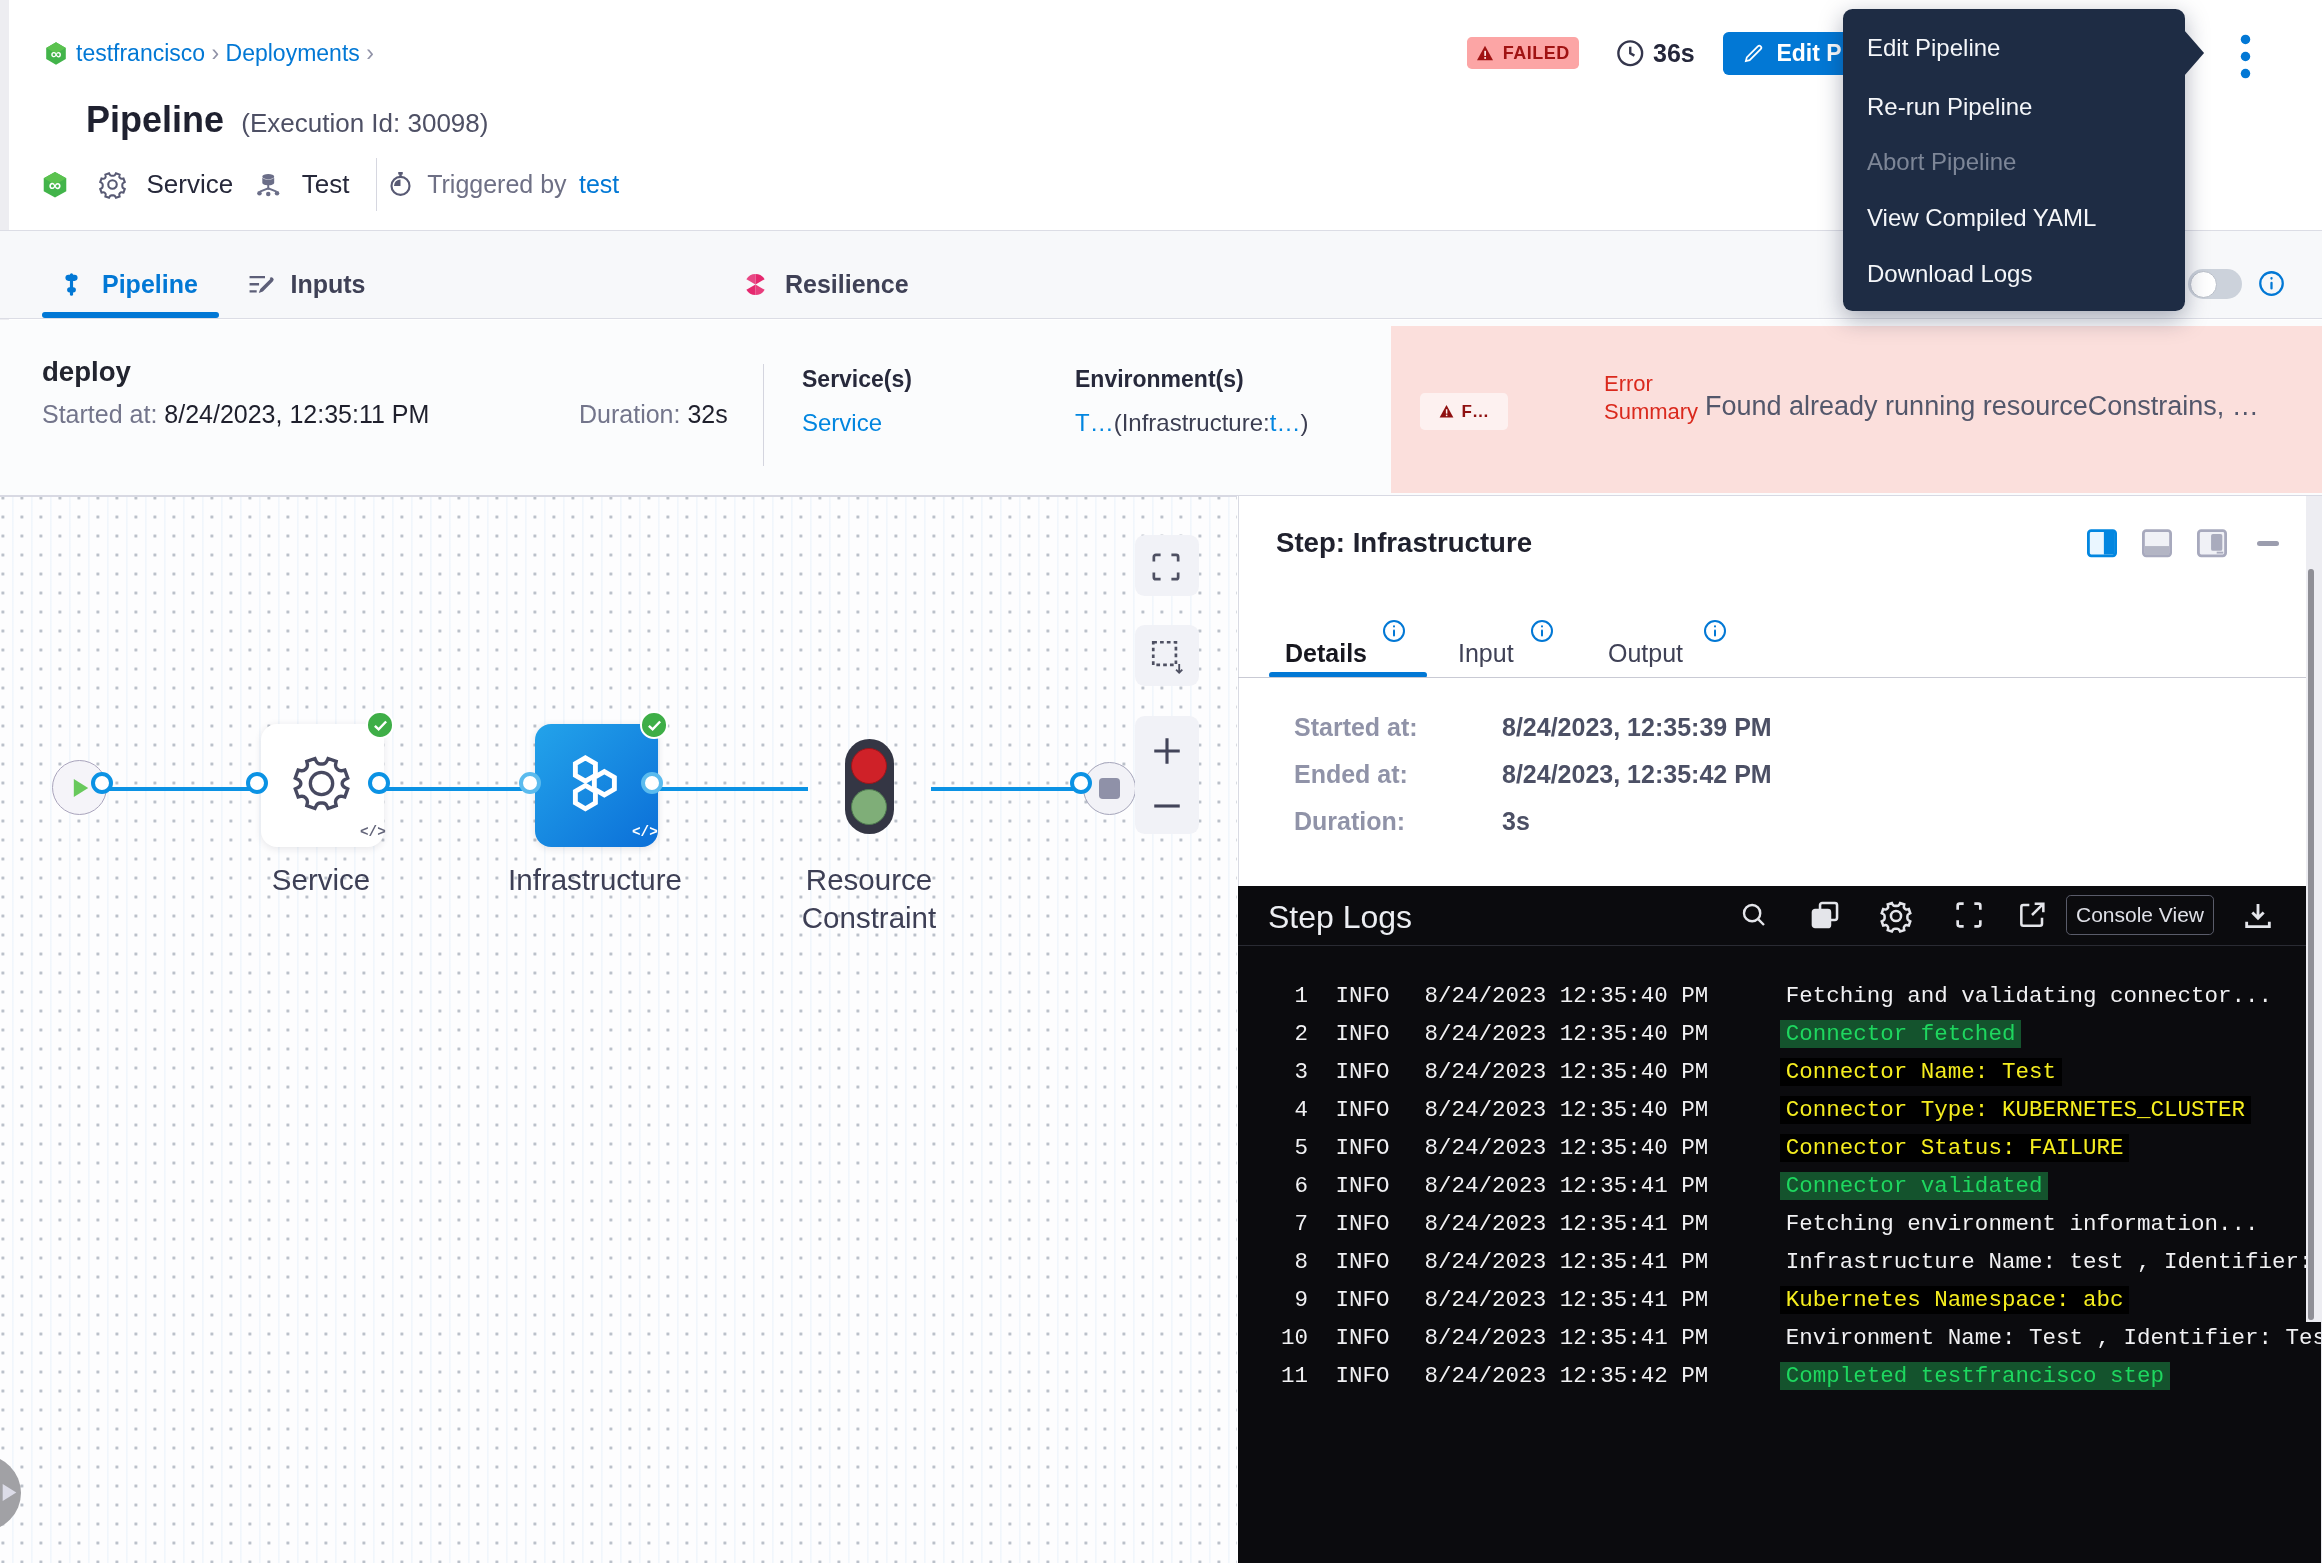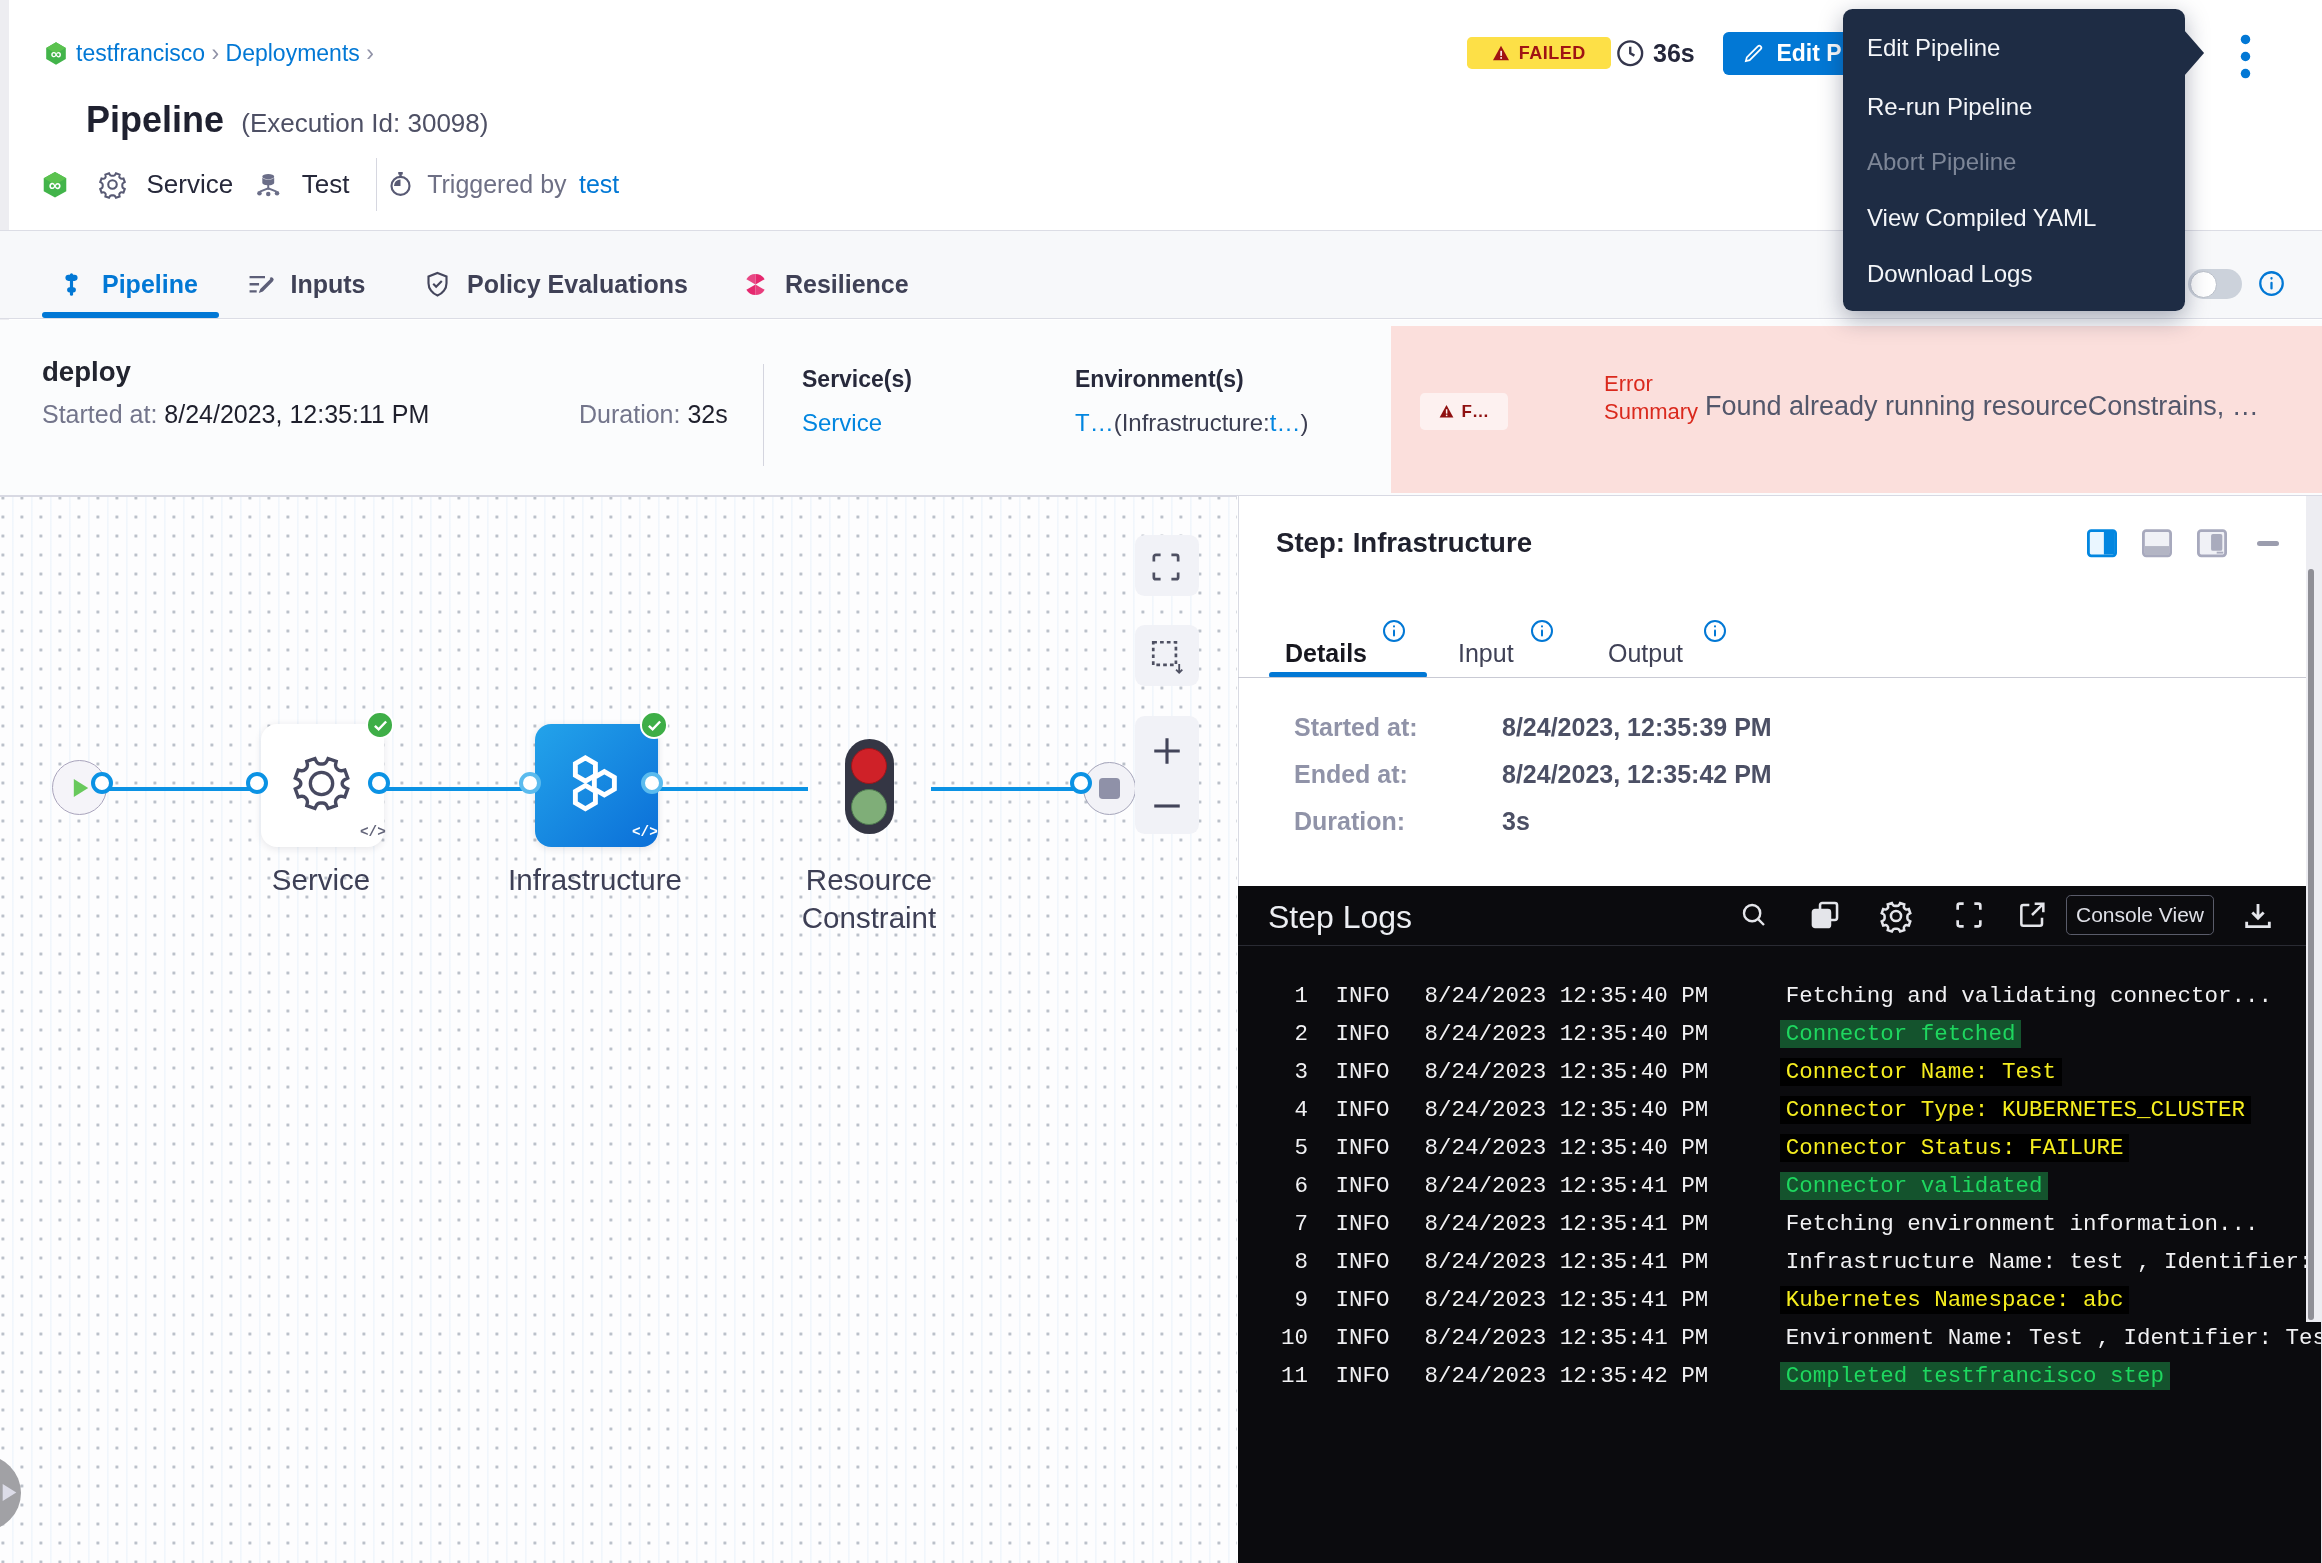--- a/index.html
+++ b/index.html
@@ -92,21 +92,21 @@
   <span style="display:inline-block;width:1px;height:53px;background:#d6d7e0;margin:0 9.5px 0 27px"></span>
   <svg width="27" height="28.5" viewBox="0 0 24 24" fill="none" stroke="#585a74" stroke-width="1.9" style="margin-right:13.3px">
         <circle cx="12" cy="13.5" r="8"></circle>
         <path d="M10 2.2h4M12 2.2v3.3" stroke-width="2.2"></path>
         <path d="M12 13.5 V7.7 A5.8 5.8 0 0 0 6.2 13.5 Z" fill="#585a74" stroke="none"></path>
       </svg>
   <span style="font-size:25px;color:#6e7085;margin-right:12.4px">Triggered by</span>
   <span style="font-size:25px;color:#0278d5;">test</span>
 </div>
 
-<div class="abs" style="left:1467px;top:37px;width:144px;height:32px;background:#fde047;border-radius:4.8px;display:flex;align-items:center;justify-content:center;">
+<div class="abs" style="left:1467px;top:37px;width:112px;height:32px;background:#fca5a5;border-radius:4.8px;display:flex;align-items:center;justify-content:center;">
   <svg width="18" height="16" viewBox="0 0 24 22" style="margin-right:8.6px">
         <path d="M12 1 L23 21 H1 Z" fill="#a01313"></path>
         <rect x="11" y="8" width="2.4" height="7" fill="#fbe5e3"></rect>
         <rect x="11" y="16.6" width="2.4" height="2.4" fill="#fbe5e3"></rect>
       </svg>
   <span style="font-size:18px;font-weight:bold;color:#a01313;letter-spacing:0.5px">FAILED</span>
 </div>
 <svg class="abs" style="left:1616px;top:39px" width="28.5" height="28.5" viewBox="0 0 24 24" fill="none" stroke="#34364c" stroke-width="2">
       <circle cx="12" cy="12" r="10"></circle>
       <path d="M12 6.5V12l3.5 2"></path>
@@ -123,25 +123,20 @@
   <svg width="27" height="27" viewBox="0 0 24 24" fill="#0278d5" style="margin-right:17px">
         <rect x="10.6" y="2" width="2.8" height="20" rx="1.4"></rect>
         <rect x="6.6" y="3.4" width="10.8" height="5.4" rx="2.7"></rect>
         <rect x="8.1" y="14.4" width="7.8" height="4.6" rx="2.3"></rect>
       </svg>Pipeline</div>
 <div class="tab" style="left:246px">
   <svg width="28.5" height="28.5" viewBox="0 0 24 24" fill="none" stroke="#5d5f78" stroke-width="2.1" style="margin-right:16px">
         <path d="M3 6h13M3 12h8M3 18h6"></path>
         <path d="M20.5 7.5 12 16l-1.2 3.4L14.2 18l8.5-8.5a1.9 1.9 0 0 0-2.7-2.7z" fill="#5d5f78" stroke="none"></path>
       </svg>Inputs</div>
-<div class="tab" style="left:424px">
-  <svg width="27" height="28.5" viewBox="0 0 24 24" fill="none" stroke="#44465c" stroke-width="1.9" style="margin-right:16px">
-        <path d="M12 2 20 5v6c0 5-3.4 9.3-8 11-4.6-1.7-8-6-8-11V5z"></path>
-        <path d="M8.2 11.6l2.6 2.6 5-5"></path>
-      </svg>Policy Evaluations</div>
 <div class="tab" style="left:742px">
   <svg width="27" height="27" viewBox="0 0 24 24" fill="#e5286e" style="margin-right:16px">
         <path d="M12 12 L12 2.6 a9.4 9.4 0 0 1 8.1 4.7z"></path>
         <path d="M12 12 L3.9 7.3 a9.4 9.4 0 0 1 8.1-4.7z" opacity=".85"></path>
         <path d="M12 12 L20.1 16.7 a9.4 9.4 0 0 1-8.1 4.7z" opacity=".9"></path>
         <path d="M12 12 L12 21.4 a9.4 9.4 0 0 1-8.1-4.7z"></path>
       </svg>Resilience</div>
 <div class="abs" id="tabunderline"></div>
 <div class="abs" style="left:2188px;top:269px;width:54px;height:30px;border-radius:15px;background:#ccd2db;">
   <span style="position:absolute;left:1.9px;top:1.9px;width:27px;height:27px;border-radius:50%;background:#fff;border:1.9px solid #b9bfc9"></span>

